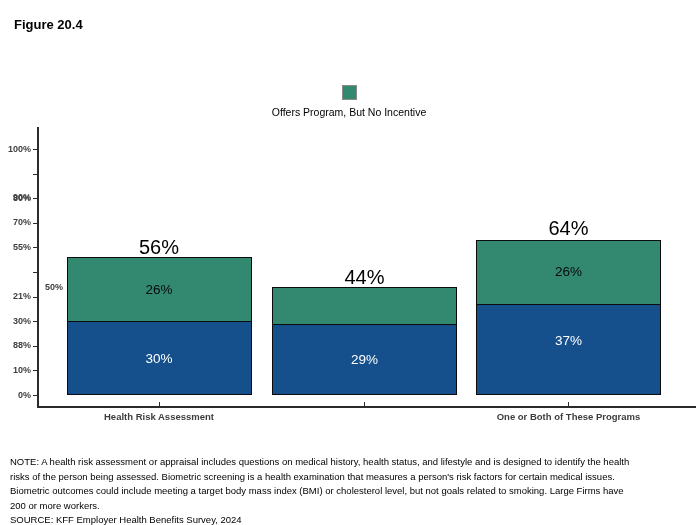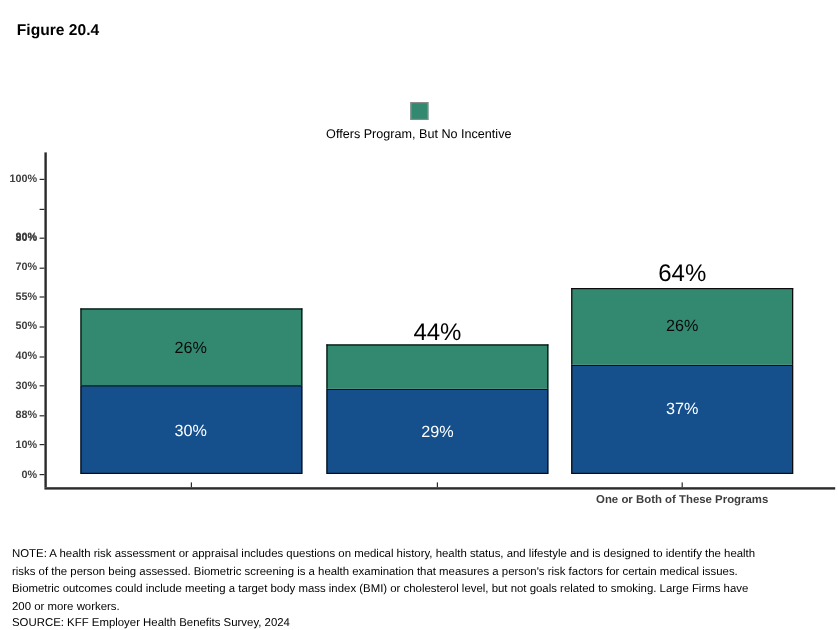--- a/index.html
+++ b/index.html
@@ -54,39 +54,41 @@
     <div class="y-axis-line"></div>
     <div class="x-axis-line"></div>
   <div class="ytick-label" style="left: 0px; top: 264.5px;">0%</div>
       <div class="ytick-mark" style="left: 33px; top: 270px;"></div>
       <div class="ytick-label" style="left: 0px; top: 239.9px;">10%</div>
       <div class="ytick-mark" style="left: 33px; top: 245.4px;"></div>
       <div class="ytick-label" style="left: 0px; top: 215.3px;">88%</div>
       <div class="ytick-mark" style="left: 33px; top: 220.8px;"></div>
       <div class="ytick-label" style="left: 0px; top: 190.7px;">30%</div>
       <div class="ytick-mark" style="left: 33px; top: 196.2px;"></div>
-      <div class="ytick-label" style="left: 0px; top: 166.1px;">40%</div>
+      <div class="ytick-label" style="left: 0px; top: 166.1px;">21%</div>
       <div class="ytick-mark" style="left: 33px; top: 171.6px;"></div>
-      <div class="ytick-label" style="left: 0px; top: 141px;">50%</div>
+      <div class="ytick-label" style="left: 0px; top: 157px; padding-left: 32px;">50%</div>
       <div class="ytick-mark" style="left: 33px; top: 147px;"></div>
       <div class="ytick-label" style="left: 0px; top: 116.9px;">55%</div>
       <div class="ytick-mark" style="left: 33px; top: 122.4px;"></div>
       <div class="ytick-label" style="left: 0px; top: 92.3px;">70%</div>
       <div class="ytick-mark" style="left: 33px; top: 97.8px;"></div>
       <div class="ytick-label" style="left: 0px; top: 67.7px;">80%</div>
       <div class="ytick-mark" style="left: 33px; top: 73.2px;"></div>
       <div class="ytick-label" style="left: 0px; top: 43.1px; margin-top: 24px;">90%</div>
       <div class="ytick-mark" style="left: 33px; top: 48.6px;"></div>
       <div class="ytick-label" style="left: 0px; top: 18.5px;">100%</div>
       <div class="ytick-mark" style="left: 33px; top: 24px;"></div>
       <div class="seg" style="left: 66.5px; top: 196.2px; width: 185px; height: 73.8px; background: rgb(21, 80, 140);"></div>
       <div class="seg-label" style="left: 66.5px; top: 196.2px; width: 185px; height: 73.8px; color: rgb(255, 255, 255);">30%</div>
       <div class="seg" style="left: 66.5px; top: 132.24px; width: 185px; height: 63.96px; background: rgb(51, 137, 112); border-bottom: none;"></div>
       <div class="seg-label" style="left: 66.5px; top: 132.24px; width: 185px; height: 63.96px; color: rgb(10, 10, 10);">26%</div>
+      <div class="total-label" style="left: 66.5px; width: 185px; top: 111.24px;">56%</div>
       <div class="xtick-mark" style="left: 158.5px; top: 277px;"></div>
+      <div class="category-label" style="left: 49px; width: 220px; top: 286px;">Health Risk Assessment</div>
       <div class="seg" style="left: 272px; top: 198.66px; width: 185px; height: 71.34px; background: rgb(21, 80, 140);"></div>
       <div class="seg-label" style="left: 272px; top: 198.66px; width: 185px; height: 71.34px; color: rgb(255, 255, 255);">29%</div>
       <div class="seg" style="left: 272px; top: 161.76px; width: 185px; height: 36.9px; background: rgb(51, 137, 112); border-bottom: none;"></div>
       <div class="total-label" style="left: 272px; width: 185px; top: 140.76px;">44%</div>
       <div class="xtick-mark" style="left: 364px; top: 277px;"></div>
       <div class="seg" style="left: 476px; top: 178.98px; width: 185px; height: 91.02px; background: rgb(21, 80, 140);"></div>
       <div class="seg-label" style="left: 476px; top: 178.98px; width: 185px; height: 74px; color: rgb(255, 255, 255);">37%</div>
       <div class="seg" style="left: 476px; top: 115.02px; width: 185px; height: 63.96px; background: rgb(51, 137, 112); border-bottom: none;"></div>
       <div class="seg-label" style="left: 476px; top: 115.02px; width: 185px; height: 63.96px; color: rgb(10, 10, 10);">26%</div>
       <div class="total-label" style="left: 476px; width: 185px; top: 91.56px;">64%</div>

